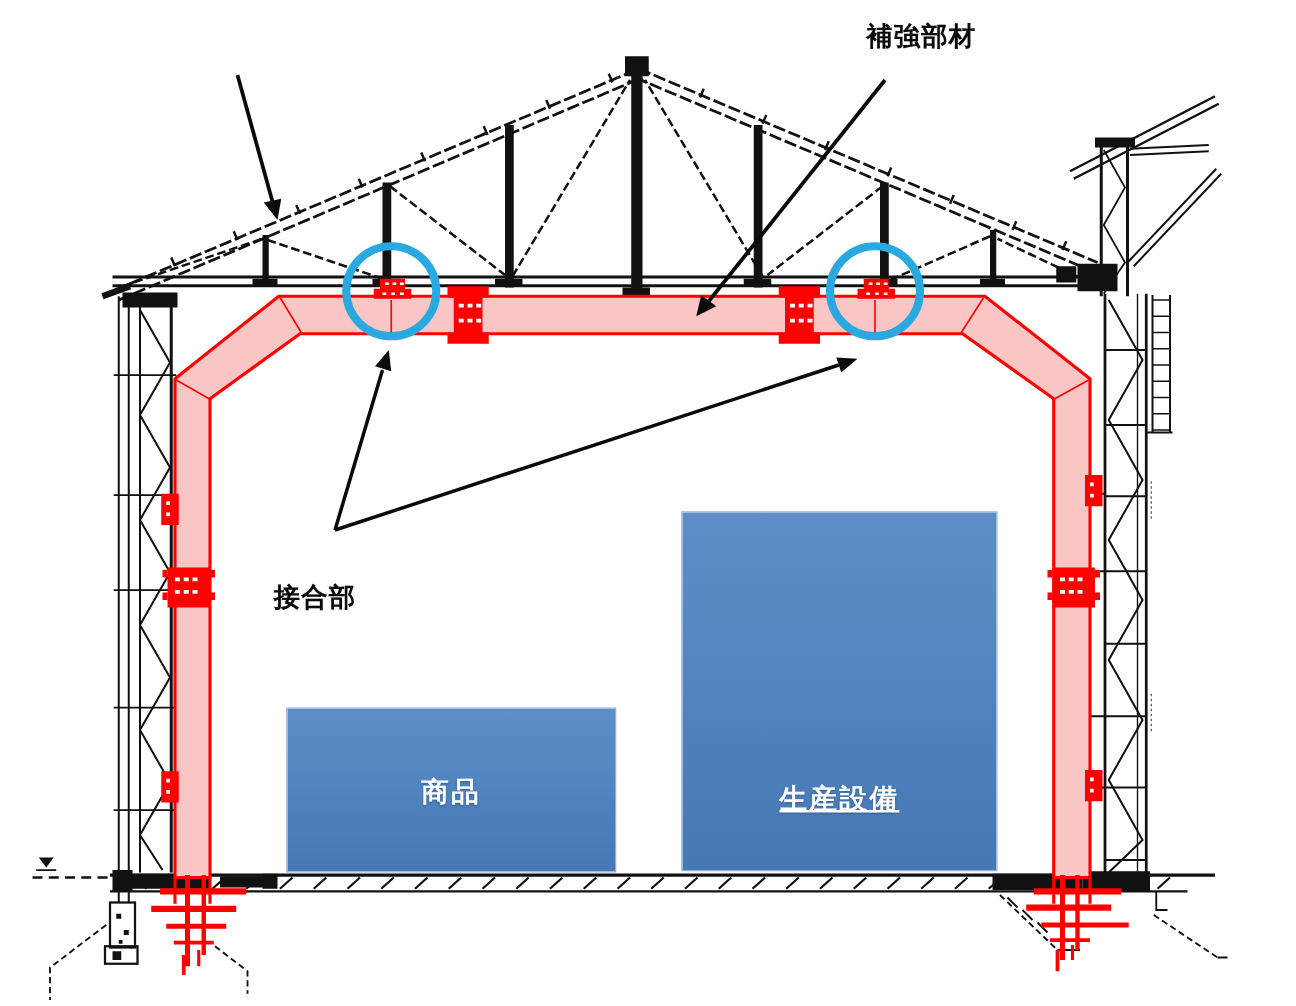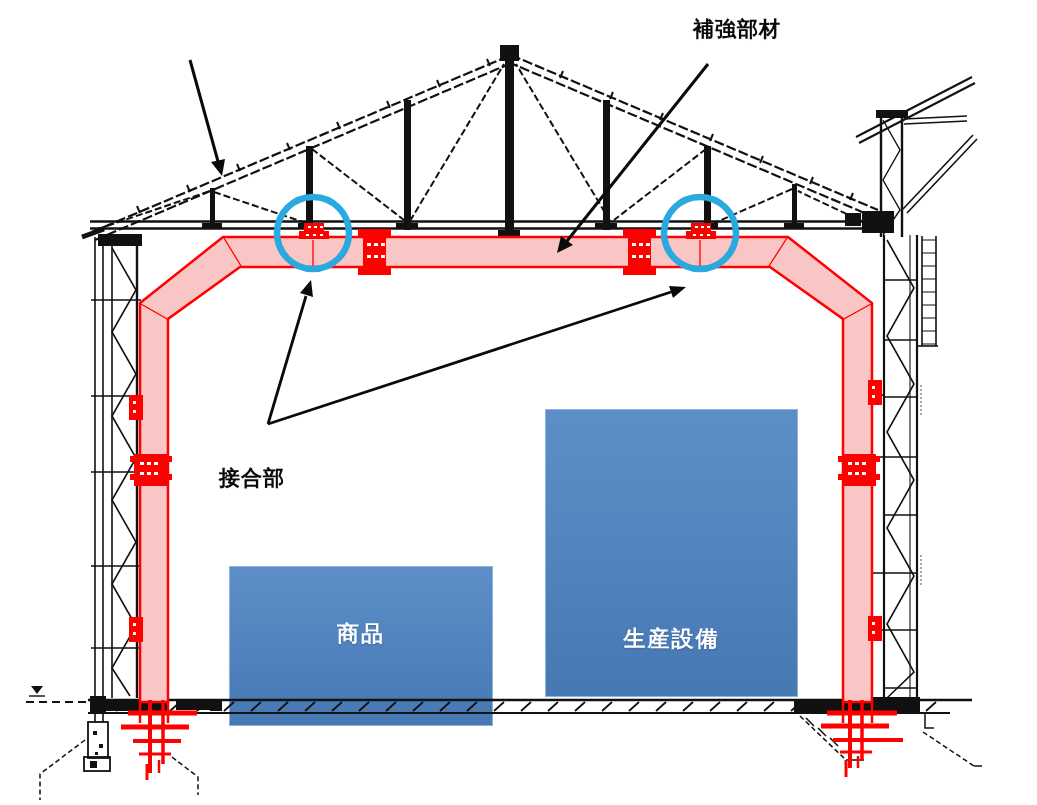--- a/index.html
+++ b/index.html
@@ -24,25 +24,25 @@
     position:absolute;z-index:3;color:#0a0a0a;font-weight:bold;
     font-size:21px;letter-spacing:1px;white-space:nowrap;
     text-shadow:0 0 1px rgba(60,90,150,0.25);
   }
 </style>
 </head>
 <body>
 
 <div class="stage">
 
-  <div class="bluebox" style="left:229px;top:566px;width:264px;height:160px;">
+  <div class="bluebox" style="left:229px;top:566px;width:264px;height:132px;">
     <span class="boxlabel" style="top:52px;">商品</span>
   </div>
   <div class="bluebox" style="left:545px;top:409px;width:253px;height:288px;">
-    <span class="boxlabel" style="bottom:42px;">生産設備</span>
+    <span class="boxlabel" style="bottom:42px;text-decoration:underline;">生産設備</span>
   </div>
 
   <svg class="drawing" width="1037" height="805" viewBox="0 0 1037 805">
 
     <g stroke="#111111" fill="none">
 
       <g>
         <line x1="88" y1="700" x2="972" y2="700" stroke-width="2.6"></line>
         <line x1="88" y1="713" x2="950" y2="713" stroke-width="1.8"></line>
         <path stroke-width="1.8" d="M116,711 l10,-9 M143,711 l10,-9 M170,711 l10,-9 M197,711 l10,-9 M224,711 l10,-9 M251,711 l10,-9 M278,711 l10,-9 M305,711 l10,-9 M332,711 l10,-9 M359,711 l10,-9 M386,711 l10,-9 M413,711 l10,-9 M440,711 l10,-9 M467,711 l10,-9 M494,711 l10,-9 M521,711 l10,-9 M548,711 l10,-9 M575,711 l10,-9 M602,711 l10,-9 M629,711 l10,-9 M656,711 l10,-9 M683,711 l10,-9 M710,711 l10,-9 M737,711 l10,-9 M764,711 l10,-9 M791,711 l10,-9 M818,711 l10,-9 M845,711 l10,-9 M872,711 l10,-9 M899,711 l10,-9 M926,711 l10,-9"></path>

